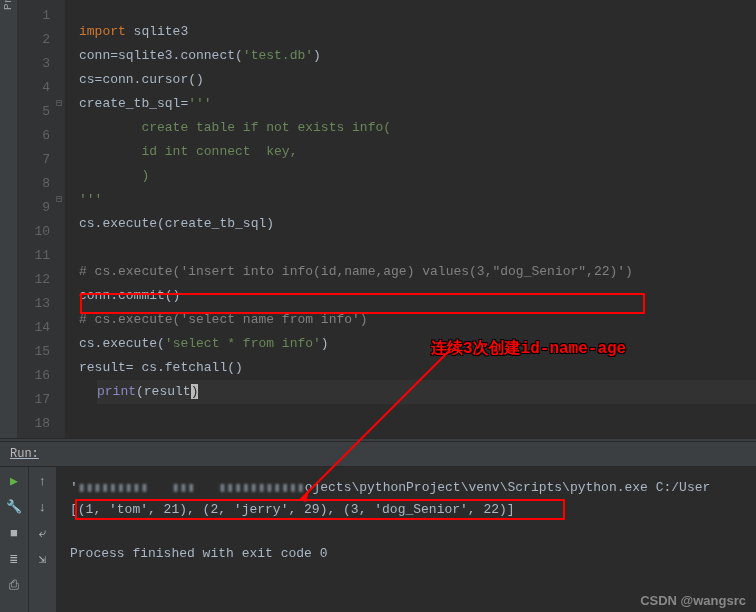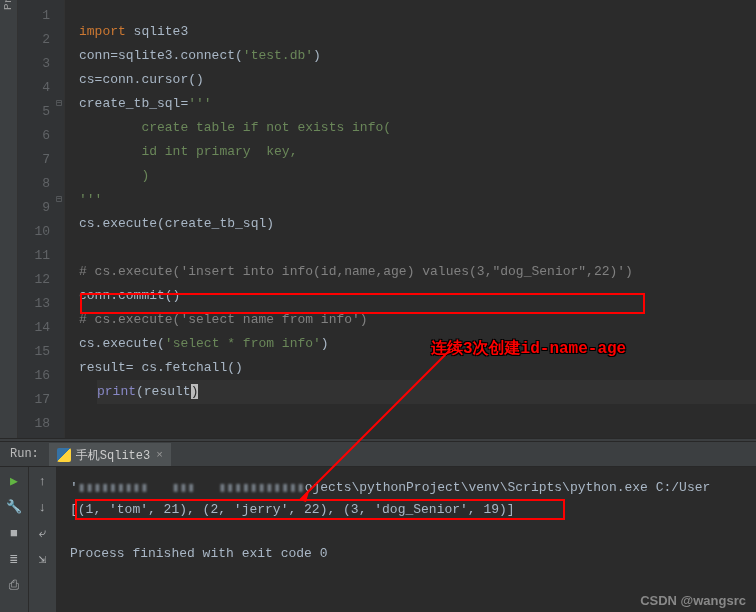--- a/index.html
+++ b/index.html
@@ -115,20 +115,21 @@
       height: 170px;
       display: flex;
       flex-direction: column;
     }
     .run-header {
       height: 25px;
       background: #3c3f41;
       display: flex;
       align-items: center;
       border-bottom: 1px solid #282828;
+      text-decoration: underline;
     }
     .run-label {
       padding: 0 10px;
       color: #bbb;
       font-size: 12px;
     }
     .run-tab {
       height: 23px;
       background: #4e5254;
       display: flex;
@@ -240,21 +241,21 @@
     <div class="line">16</div>
     <div class="line">17</div>
     <div class="line">18</div>
   </div>
   <div class="code">
     <div class="line"><span class="kw">import</span><span> sqlite3</span></div>
     <div class="line"><span>conn=sqlite3.connect(</span><span class="str">'test.db'</span><span>)</span></div>
     <div class="line"><span>cs=conn.cursor()</span></div>
     <div class="line"><span class="fold-marker">⊟</span><span>create_tb_sql=</span><span class="str">'''</span></div>
     <div class="line"><span class="str">        create table if not exists info(</span></div>
-    <div class="line"><span class="str">        id int primary  key,</span></div>
+    <div class="line"><span class="str">        id int connect  key,</span></div>
     <div class="line"><span class="str">        )</span></div>
     <div class="line"><span class="fold-marker">⊟</span><span class="str">'''</span></div>
     <div class="line"><span>cs.execute(create_tb_sql)</span></div>
     <div class="line"><span></span></div>
     <div class="line"><span class="comment"># cs.execute('insert into info(id,name,age) values(3,"dog_Senior",22)')</span></div>
     <div class="line"><span>conn.commit()</span></div>
     <div class="line"><span class="comment"># cs.execute('select name from info')</span></div>
     <div class="line"><span>cs.execute(</span><span class="str">'select * from info'</span><span>)</span></div>
     <div class="line"><span>result= cs.fetchall()</span></div>
     <div class="line code-line18-bg"><span class="builtin">print</span><span>(result</span><span class="yellow-cursor">)</span></div>
@@ -266,41 +267,36 @@
 <svg class="arrow-svg">
   <line x1="160" y1="40" x2="10" y2="190" stroke="#ff0000" stroke-width="2"></line>
   <polygon points="10,190 20,178 16,192" fill="#ff0000"></polygon>
 </svg>
 
 <div class="resize-handle"></div>
 
 <div class="run-panel">
   <div class="run-header">
     <span class="run-label">Run:</span>
-    <div class="run-tab">
-      <span class="py-icon"></span>
-      <span>手机Sqlite3</span>
-      <span class="close-x">×</span>
-    </div>
   </div>
   <div class="run-body">
     <div class="run-toolbar">
       <span class="tool-icon play-icon">▶</span>
       <span class="tool-icon">🔧</span>
       <span class="tool-icon">■</span>
       <span class="tool-icon">≣</span>
       <span class="tool-icon">⎙</span>
     </div>
     <div class="run-toolbar2">
       <span class="tool-icon">↑</span>
       <span class="tool-icon">↓</span>
       <span class="tool-icon">⤶</span>
       <span class="tool-icon">⇲</span>
     </div>
     <div class="run-output"><span>'</span><span class="garbled">▮▮▮▮▮▮▮▮▮   ▮▮▮   ▮▮▮▮▮▮▮▮▮▮▮</span><span>ojects\pythonProject\venv\Scripts\python.exe C:/User</span>
-<span>[(1, 'tom', 21), (2, 'jerry', 22), (3, 'dog_Senior', 19)]</span>
+<span>[(1, 'tom', 21), (2, 'jerry', 29), (3, 'dog_Senior', 22)]</span>
 
 <span>Process finished with exit code 0</span></div>
   </div>
 </div>
 
 <div class="red-box-2"></div>
 <div class="watermark">CSDN @wangsrc</div>
 
 </body></html>

